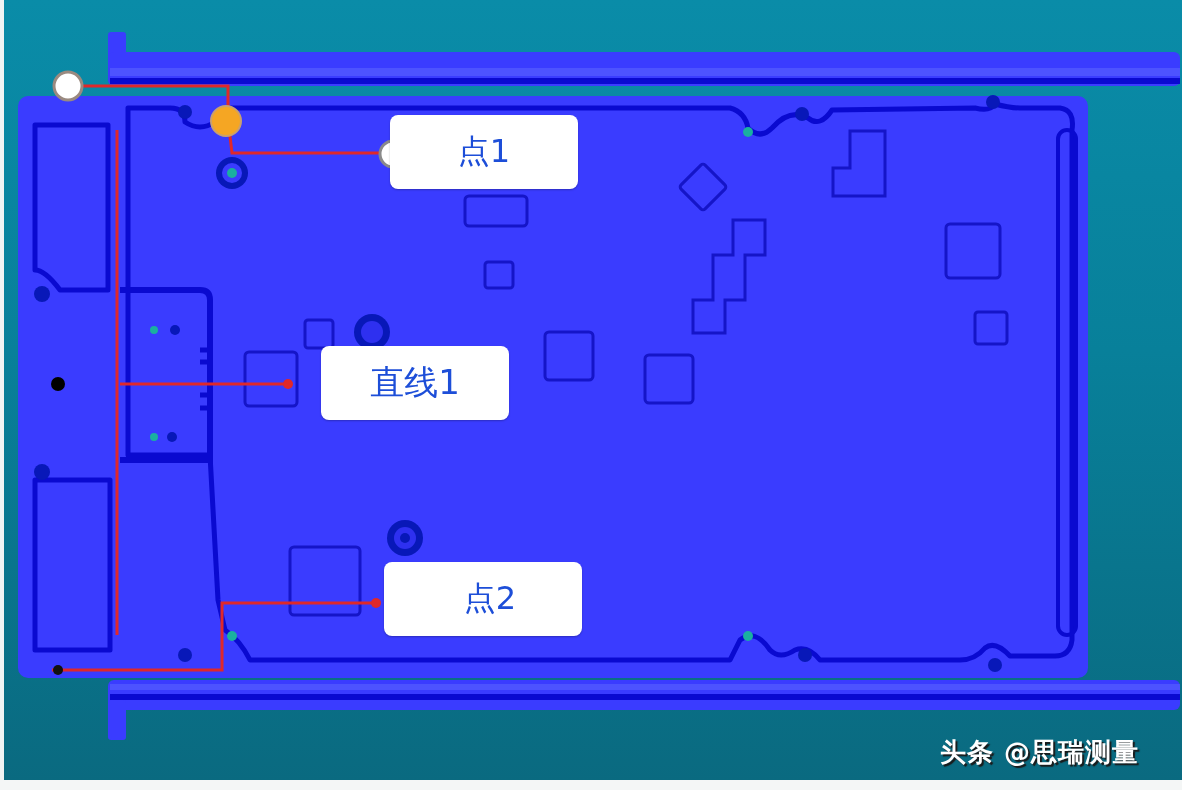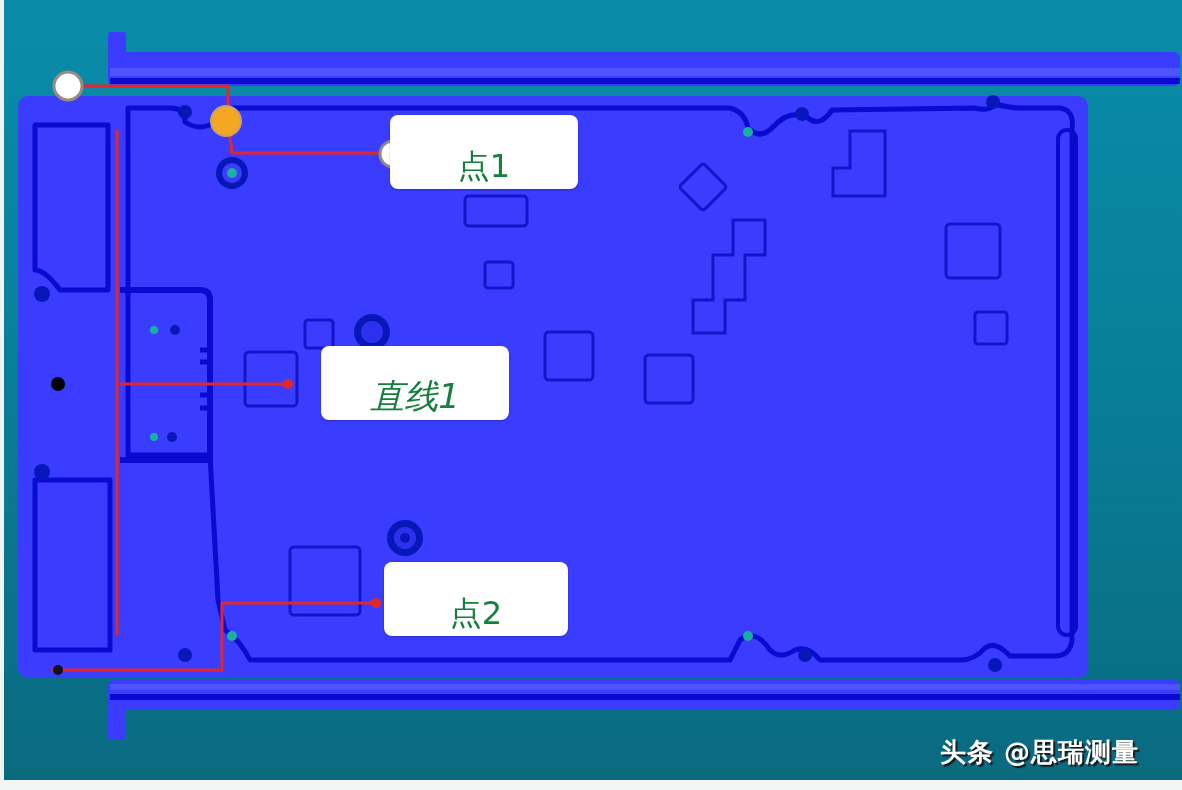--- a/index.html
+++ b/index.html
@@ -2,22 +2,22 @@
 <html><head>
 <meta charset="utf-8">
 <style>
   html,body{margin:0;padding:0;}
   body{width:1182px;height:790px;overflow:hidden;background:#ffffff;position:relative;font-family:"DejaVu Sans","Liberation Sans",sans-serif;}
   .bg{position:absolute;left:4px;top:0;width:1178px;height:780px;
       background:linear-gradient(180deg,#0a8ca8 0%,#08809a 45%,#0a6a80 100%);}
   .bottom-strip{position:absolute;left:0;top:780px;width:1182px;height:10px;background:#f4f6f6;}
   .left-strip{position:absolute;left:0;top:0;width:4px;height:780px;background:#f0f4f4;}
   svg.part{position:absolute;left:0;top:0;}
-  .label{position:absolute;background:#ffffff;border-radius:8px;color:#15803d;
-         display:flex;align-items:flex-end;justify-content:center;
+  .label{position:absolute;background:#ffffff;border-radius:8px;color:#1d4ed8;
+         display:flex;align-items:center;justify-content:center;
          font-family:"DejaVu Sans",sans-serif;font-size:32px;
          box-shadow:0 1px 2px rgba(0,0,0,.25);}
   .watermark{position:absolute;left:940px;top:735px;color:#ffffff;font-size:26px;font-weight:bold;
              text-shadow:2px 2px 1px #1a1a1a;font-family:"DejaVu Sans",sans-serif;letter-spacing:1px;text-align:center;}
 </style>
 </head>
 <body>
 
 <div class="bg"></div>
 <div class="left-strip"></div>
@@ -103,20 +103,20 @@
   <circle cx="376" cy="603" r="5" fill="#e0282a"></circle>
   <circle cx="58" cy="670" r="5" fill="#111"></circle>
   <circle cx="68" cy="86" r="14" fill="#fff" stroke="#9a8a80" stroke-width="3"></circle>
   <circle cx="226" cy="121" r="15" fill="#f5a623" stroke="#c9a070" stroke-width="2"></circle>
   <circle cx="393" cy="154" r="13" fill="#fff" stroke="#8a8a8a" stroke-width="3"></circle>
 </svg>
 
 <div class="label" style="left:390px;top:115px;width:188px;height:74px;">
   <span>点1</span>
 </div>
-<div class="label" style="left:321px;top:346px;width:188px;height:74px;font-size:34px;font-style:italic;">
+<div class="label" style="left:321px;top:346px;width:188px;height:74px;font-size:34px;">
   <span>直线1</span>
 </div>
-<div class="label" style="left:384px;top:562px;width:184px;height:74px;">
+<div class="label" style="left:384px;top:562px;width:184px;height:74px;padding-left:14px;">
   <span>点2</span>
 </div>
 
 <div class="watermark">头条 @思瑞测量</div>
 
 </body></html>

